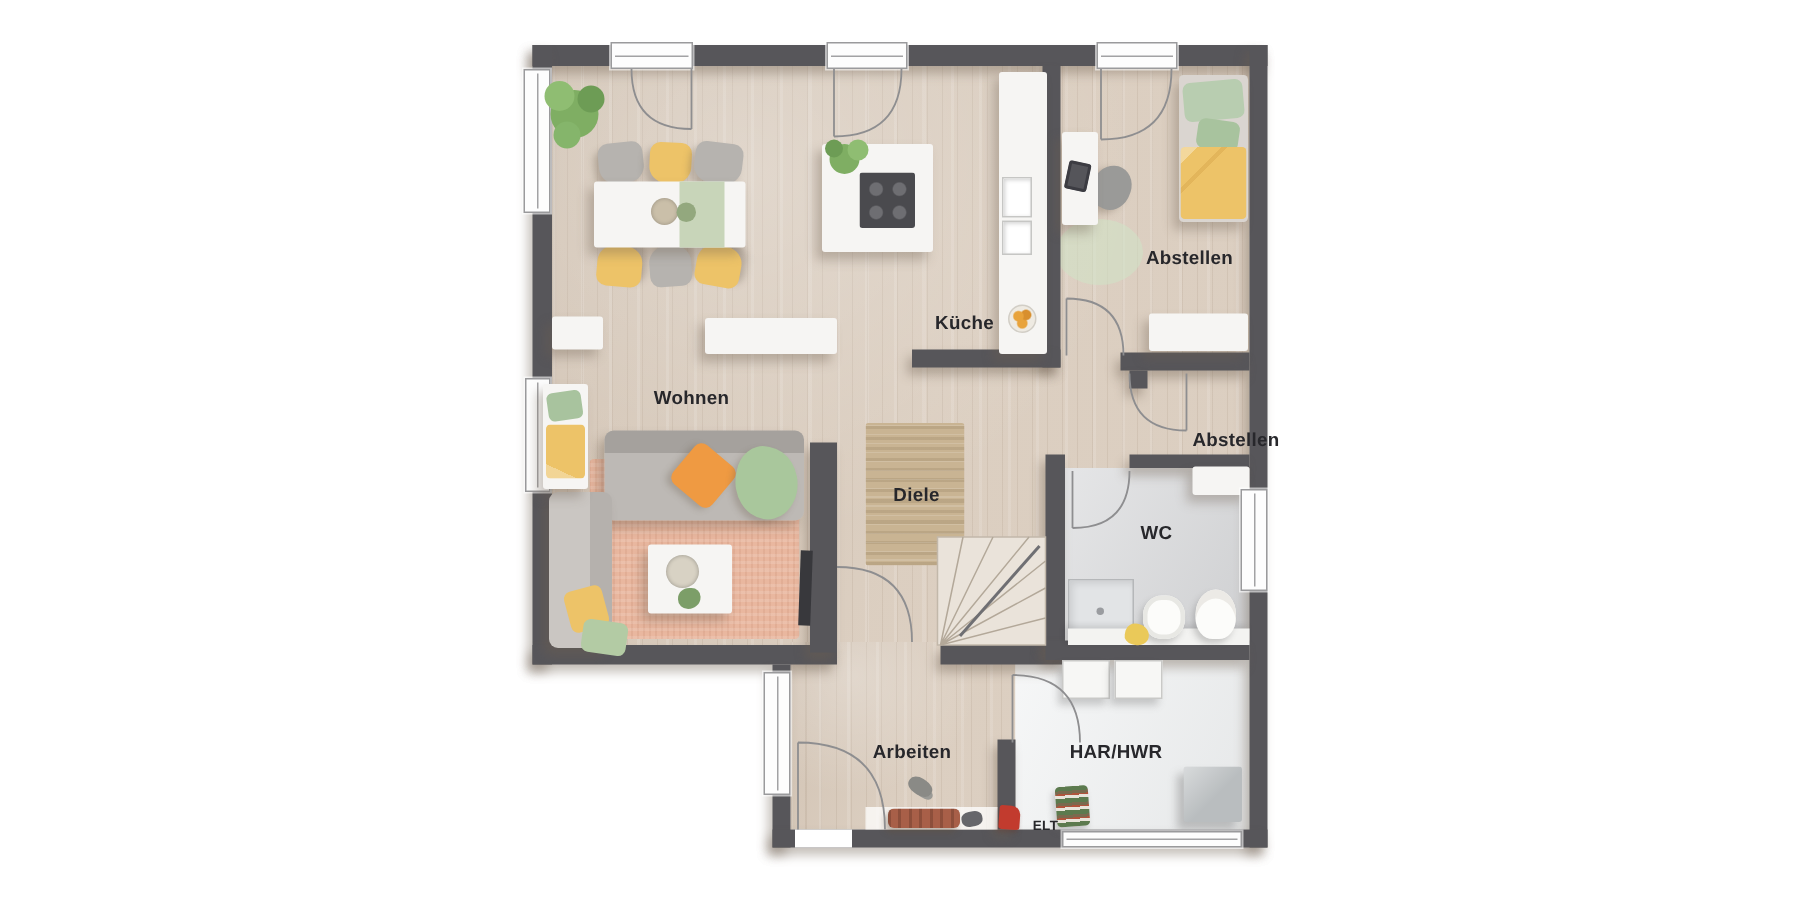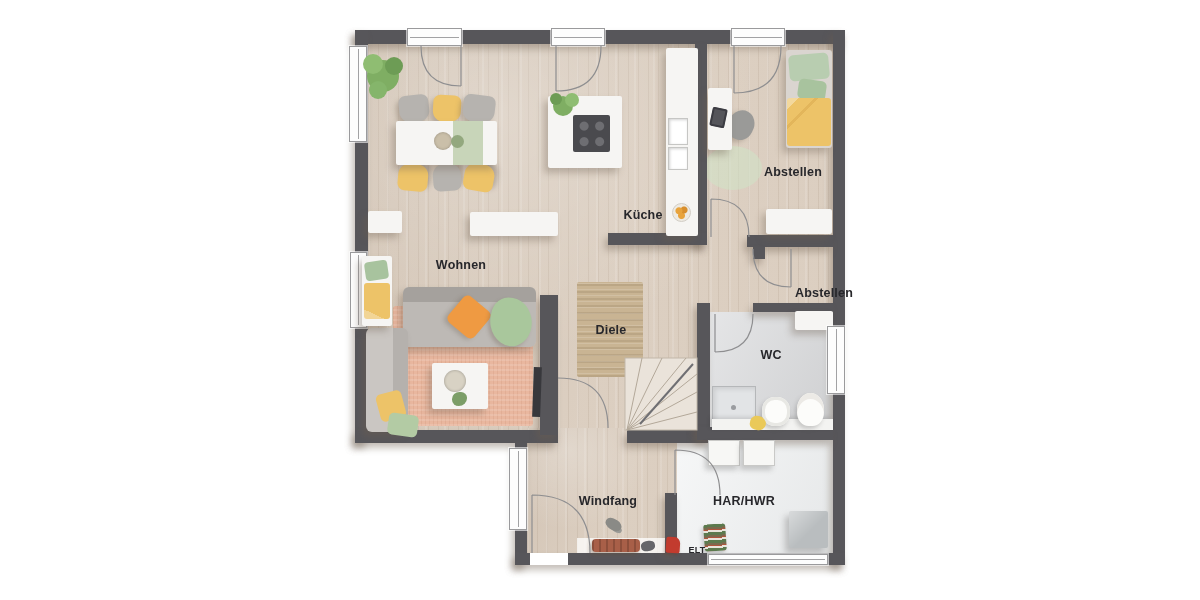--- a/index.html
+++ b/index.html
@@ -162,17 +162,17 @@
       <circle cx="556" cy="99" r="6" fill="#6d9c55"></circle>
     </g>
   </svg>
 
   <div class="rlabel" style="left:461px;top:265px;">Wohnen</div>
   <div class="rlabel" style="left:643px;top:215px;">Küche</div>
   <div class="rlabel" style="left:793px;top:172px;">Abstellen</div>
   <div class="rlabel" style="left:824px;top:293px;">Abstellen</div>
   <div class="rlabel" style="left:611px;top:330px;">Diele</div>
   <div class="rlabel" style="left:771px;top:355px;">WC</div>
-  <div class="rlabel" style="left:608px;top:501px;">Windfang</div>
+  <div class="rlabel" style="left:608px;top:501px;">Arbeiten</div>
   <div class="rlabel" style="left:744px;top:501px;">HAR/HWR</div>
   <div class="rlabel small" style="left:697px;top:550px;">ELT</div>
 
 </div>
 
 </body></html>

